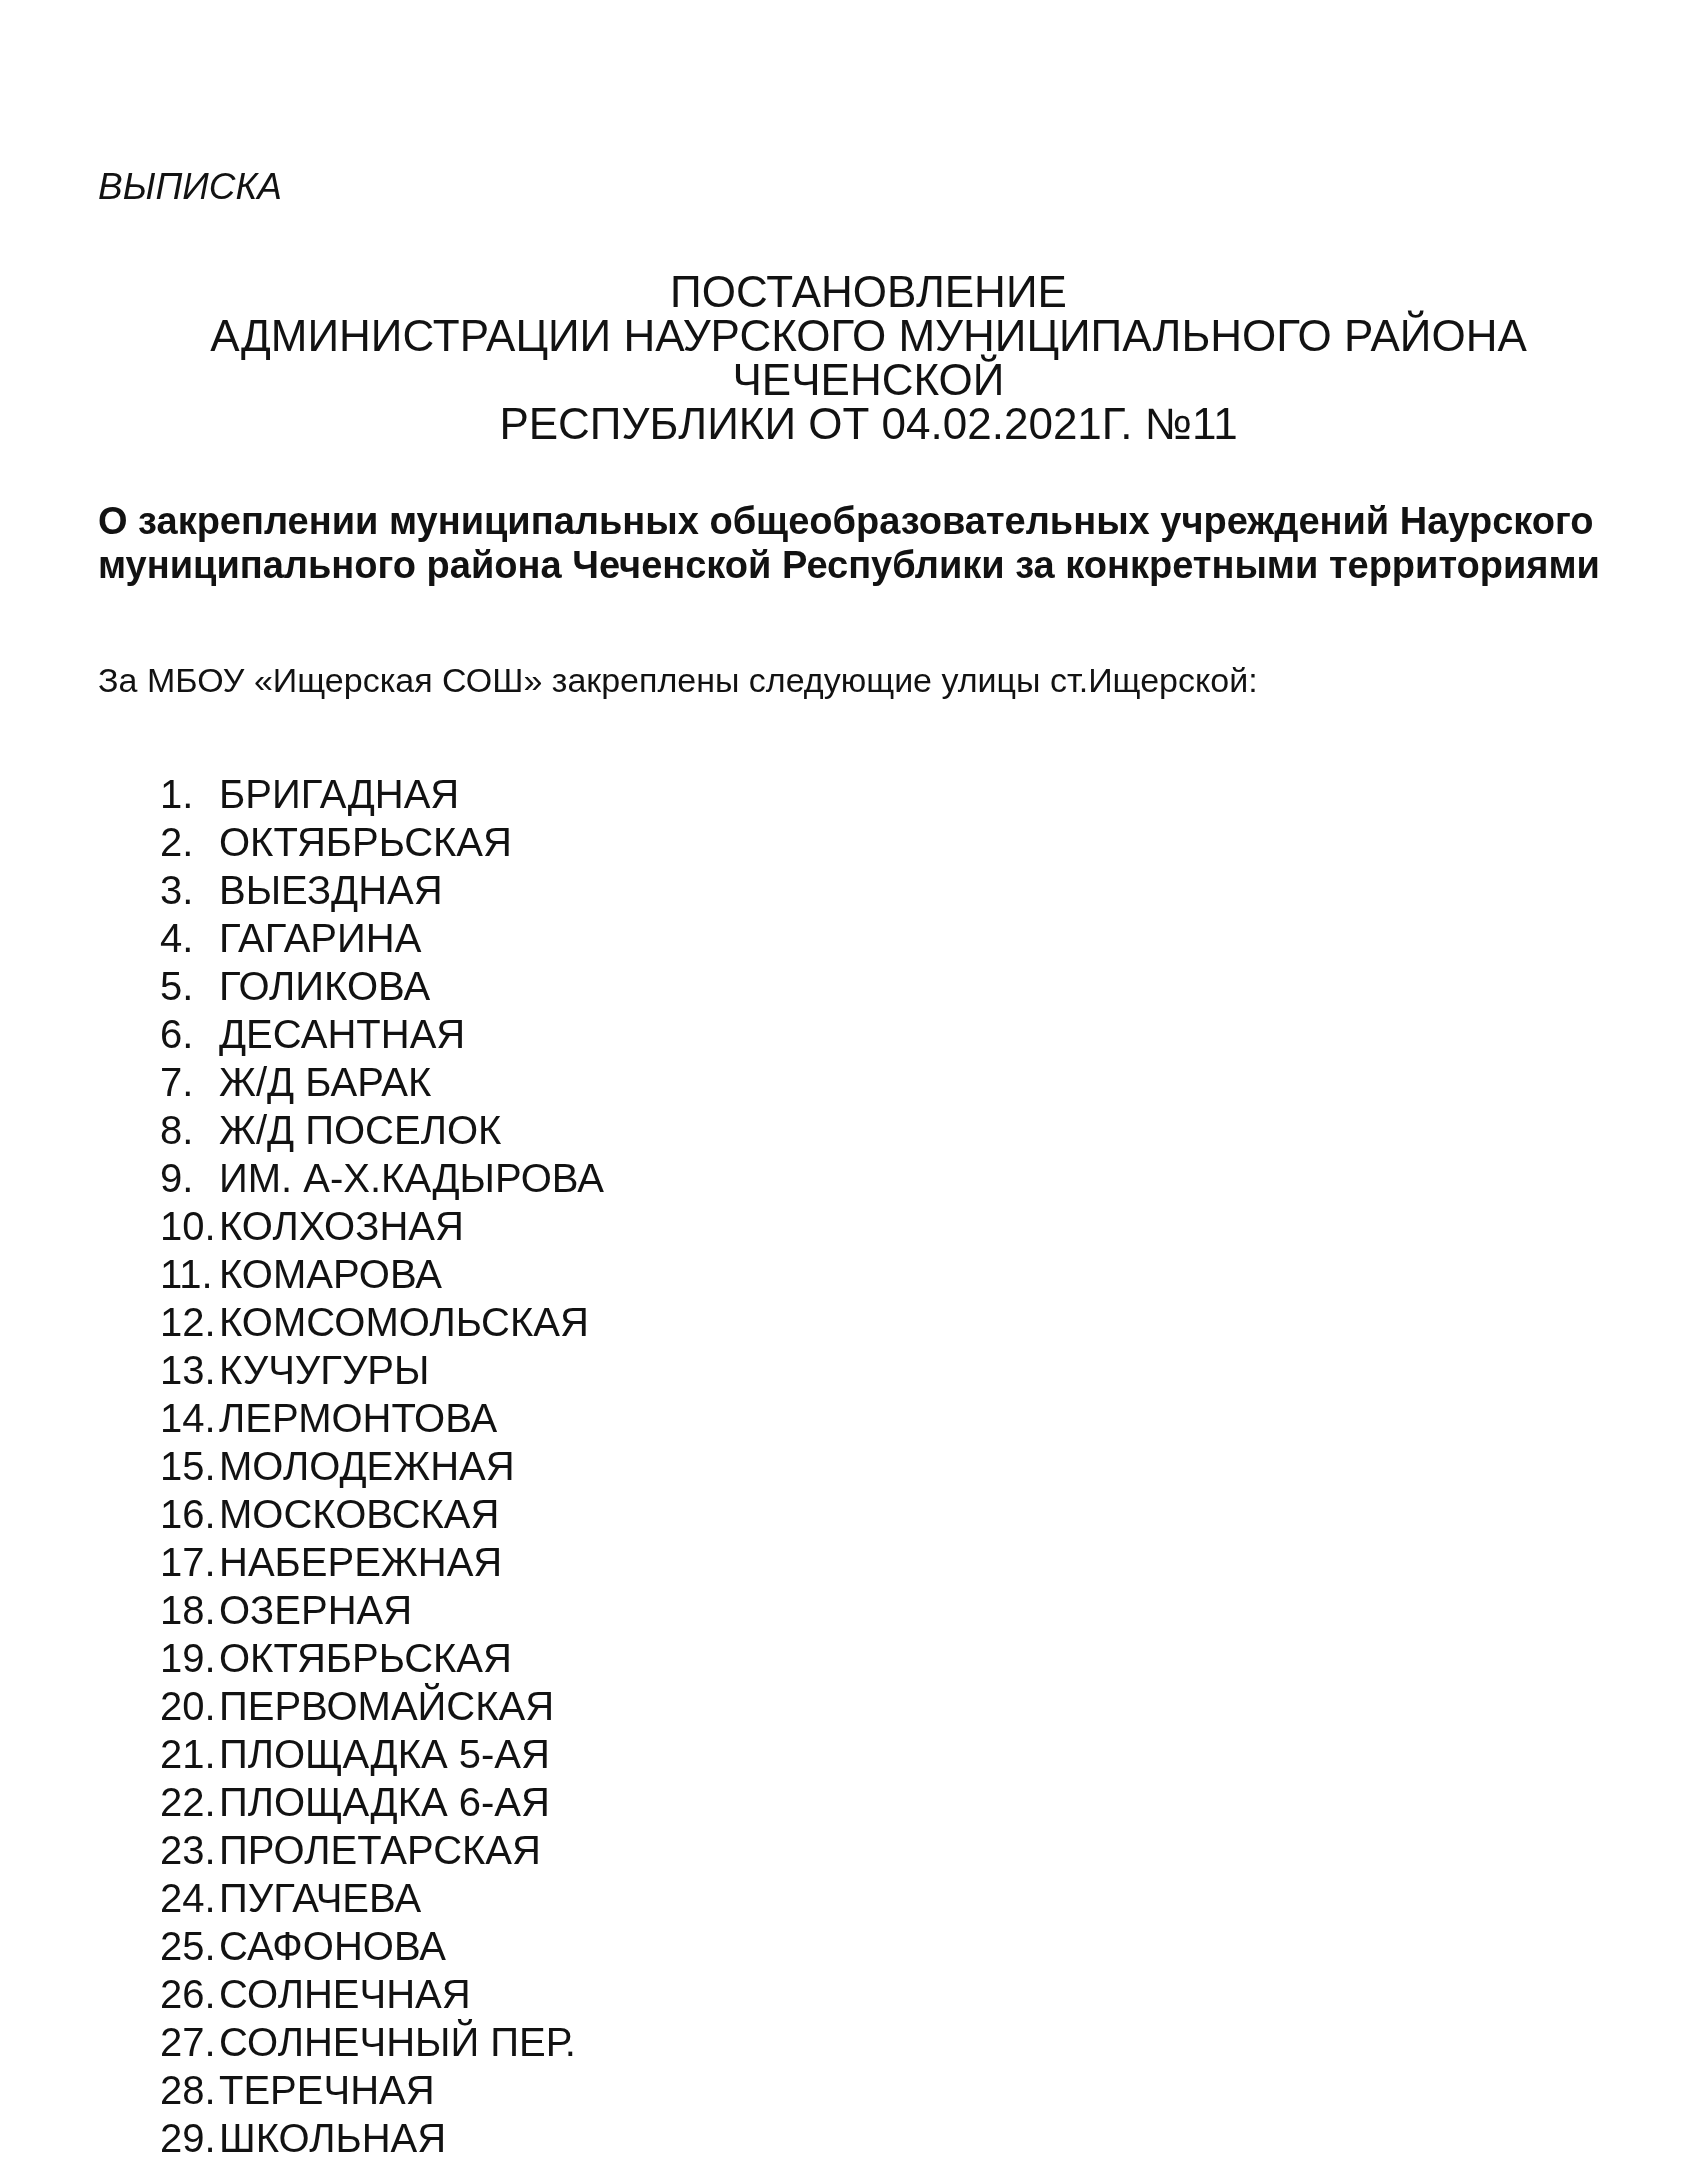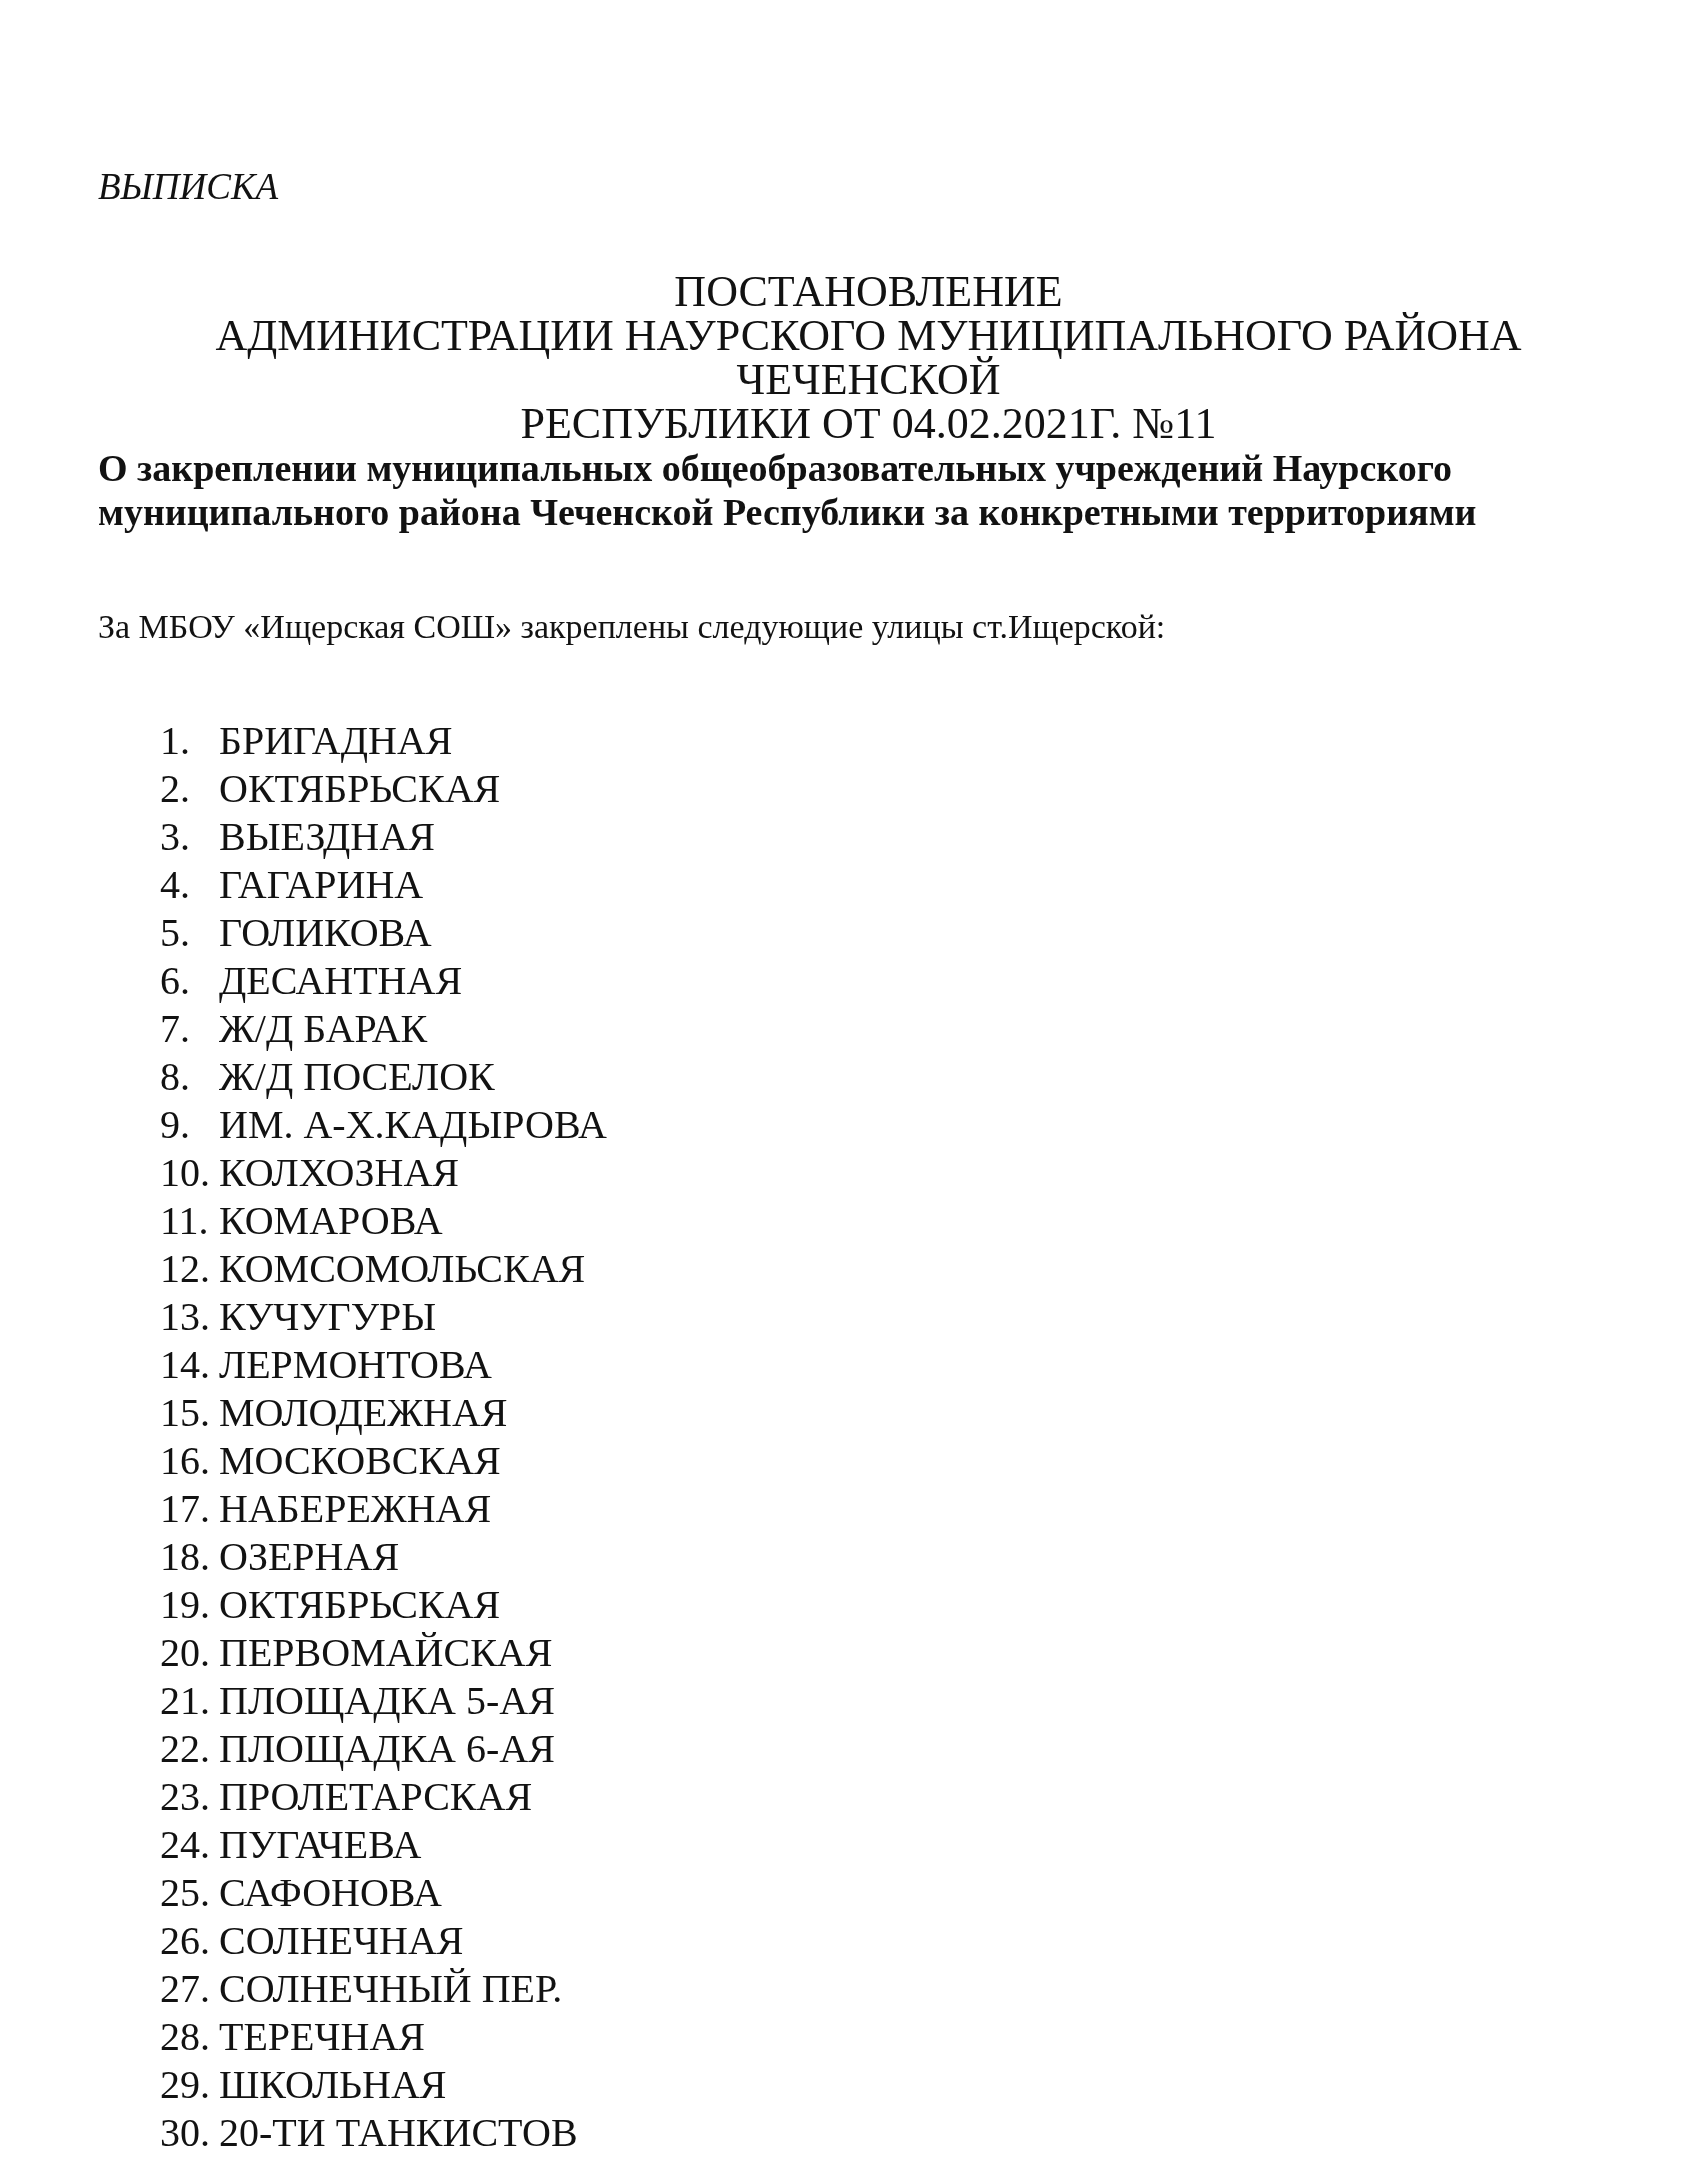--- a/index.html
+++ b/index.html
@@ -6,40 +6,41 @@
     margin: 0;
     padding: 0;
     background: #e8e8e8;
   }
   .page {
     position: relative;
     width: 1706px;
     height: 2172px;
     background: #ffffff;
     color: #121212;
-    font-family: Liberation Serif, serif;
+    font-family: Liberation Sans, sans-serif;
     overflow: hidden;
     box-sizing: border-box;
   }
   .content {
     box-sizing: border-box;
     padding: 167px 67px 0 98px;
   }
   .doc-label {
     font-style: italic;
     font-size: 37px;
     line-height: 1.1;
   }
   .doc-header {
     margin-top: 62px;
     text-align: center;
     font-size: 44px;
     line-height: 44px;
   }
   .doc-subject {
+    margin-top: 53px;
     font-weight: bold;
     font-size: 38px;
     line-height: 44px;
   }
   .doc-intro {
     margin-top: 65px;
     font-size: 34px;
     line-height: 56px;
   }
   .street-list {

